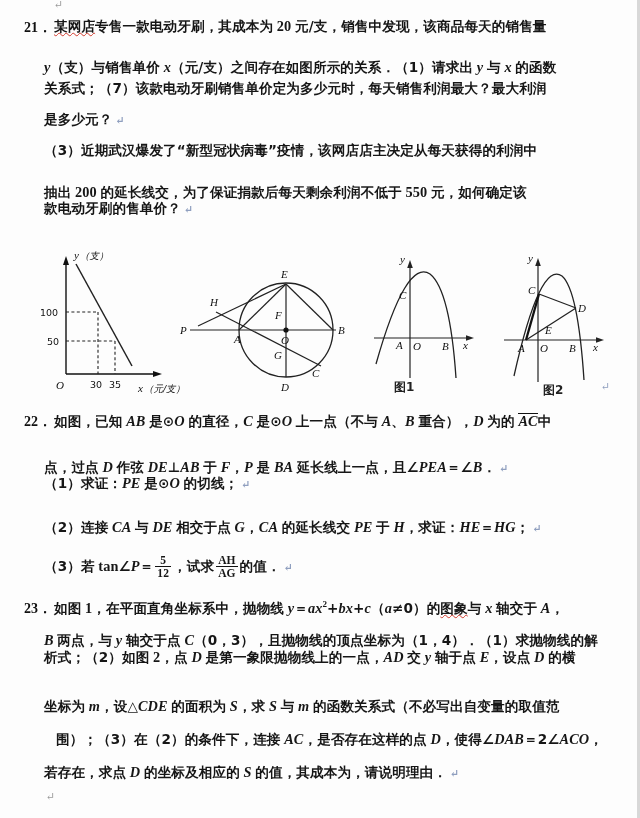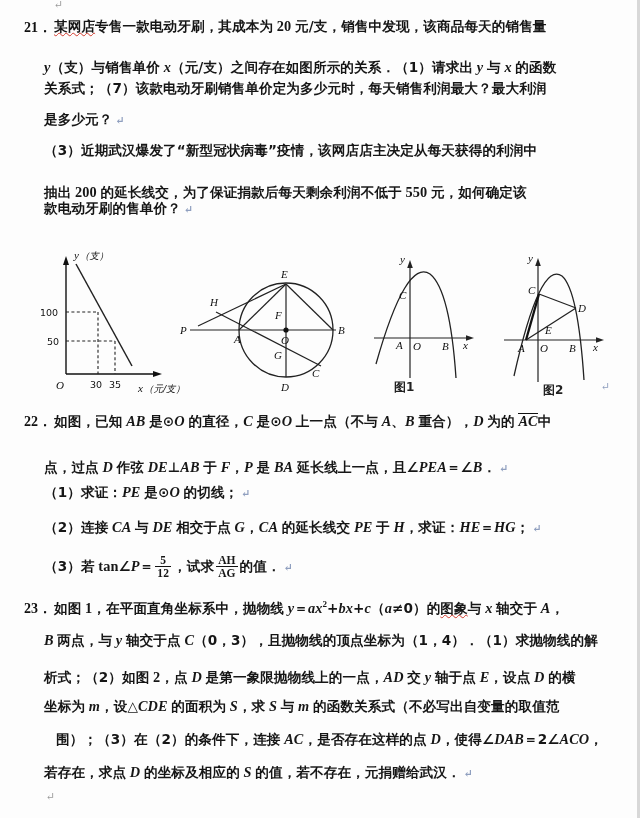--- a/index.html
+++ b/index.html
@@ -197,47 +197,47 @@
   </div>
 
   <div class="qblock" style="top:413px;">
     <span class="num">22．</span>
     <div class="body1 line" style="top:0px;">
       <span class="han">如图，已知</span> <i class="it"><b>AB</b></i> <span class="han">是⊙</span><i class="it"><b>O</b></i> <span class="han">的直径，</span><i class="it"><b>C</b></i> <span class="han">是⊙</span><i class="it"><b>O</b></i> <span class="han">上一点（不与</span> <i class="it"><b>A</b></i><span class="han">、</span><i class="it"><b>B</b></i> <span class="han">重合），</span><i class="it"><b>D</b></i> <span class="han">为的</span> <span class="ovl"><i class="it"><b>AC</b></i></span><span class="han">中</span>
     </div>
     <div class="indent line" style="top:35px;margin-top:12px;">
       <span class="han">点，过点</span> <i class="it"><b>D</b></i> <span class="han">作弦</span> <i class="it"><b>DE</b></i><span class="han">⊥</span><i class="it"><b>AB</b></i> <span class="han">于</span> <i class="it"><b>F</b></i><span class="han">，</span><i class="it"><b>P</b></i> <span class="han">是</span> <i class="it"><b>BA</b></i> <span class="han">延长线上一点，且∠</span><i class="it"><b>PEA</b></i><span class="han">＝∠</span><i class="it"><b>B</b></i><span class="han">．</span><span class="pilcrow">↵</span>
     </div>
-    <div class="indent line" style="top:72px;">
+    <div class="indent line" style="top:63px;">
       <span class="han">（1）求证：</span><i class="it"><b>PE</b></i> <span class="han">是⊙</span><i class="it"><b>O</b></i> <span class="han">的切线；</span><span class="pilcrow">↵</span>
     </div>
     <div class="indent line" style="top:107px;">
       <span class="han">（2）连接</span> <i class="it"><b>CA</b></i> <span class="han">与</span> <i class="it"><b>DE</b></i> <span class="han">相交于点</span> <i class="it"><b>G</b></i><span class="han">，</span><i class="it"><b>CA</b></i> <span class="han">的延长线交</span> <i class="it"><b>PE</b></i> <span class="han">于</span> <i class="it"><b>H</b></i><span class="han">，求证：</span><i class="it"><b>HE</b></i><span class="han">＝</span><i class="it"><b>HG</b></i><span class="han">；</span><span class="pilcrow">↵</span>
     </div>
     <div class="indent line" style="top:141px;">
       <span class="han">（3）若</span> <b>tan</b><span class="han">∠</span><i class="it"><b>P</b></i><span class="han">＝</span><span class="frac"><span class="n">5</span><span class="d">12</span></span><span class="han">，试求</span><span class="frac"><span class="n">AH</span><span class="d">AG</span></span><span class="han">的值．</span><span class="pilcrow">↵</span>
     </div>
   </div>
 
   <div class="qblock" style="top:600px;">
     <span class="num">23．</span>
     <div class="body1 line" style="top:0px;">
       <span class="han">如图</span> <b>1</b><span class="han">，在平面直角坐标系中，抛物线</span> <i class="it"><b>y</b></i><span class="han">＝</span><i class="it"><b>ax</b></i><sup>2</sup><span class="han">+</span><i class="it"><b>bx</b></i><span class="han">+</span><i class="it"><b>c</b></i><span class="han">（</span><i class="it"><b>a</b></i><span class="han">≠0）的</span><span class="sq"><span class="han">图象</span></span><span class="han">与</span> <i class="it"><b>x</b></i> <span class="han">轴交于</span> <i class="it"><b>A</b></i><span class="han">，</span>
     </div>
     <div class="indent line" style="top:33px;">
       <i class="it"><b>B</b></i> <span class="han">两点，与</span> <i class="it"><b>y</b></i> <span class="han">轴交于点</span> <i class="it"><b>C</b></i><span class="han">（0，3），且抛物线的顶点坐标为（1，4）．（1）求抛物线的解</span>
     </div>
-    <div class="indent line" style="top:70px;">
+    <div class="indent line" style="top:50px;">
       <span class="han">析式；（2）如图</span> <b>2</b><span class="han">，点</span> <i class="it"><b>D</b></i> <span class="han">是第一象限抛物线上的一点，</span><i class="it"><b>AD</b></i> <span class="han">交</span> <i class="it"><b>y</b></i> <span class="han">轴于点</span> <i class="it"><b>E</b></i><span class="han">，设点</span> <i class="it"><b>D</b></i> <span class="han">的横</span>
     </div>
     <div class="indent line" style="top:99px;">
       <span class="han">坐标为</span> <i class="it"><b>m</b></i><span class="han">，设△</span><i class="it"><b>CDE</b></i> <span class="han">的面积为</span> <i class="it"><b>S</b></i><span class="han">，求</span> <i class="it"><b>S</b></i> <span class="han">与</span> <i class="it"><b>m</b></i> <span class="han">的函数关系式（不必写出自变量的取值范</span>
     </div>
     <div class="indent line" style="top:132px;margin-left:12px;">
       <span class="han">围）；（3）在（2）的条件下，连接</span> <i class="it"><b>AC</b></i><span class="han">，是否存在这样的点</span> <i class="it"><b>D</b></i><span class="han">，使得∠</span><i class="it"><b>DAB</b></i><span class="han">＝2∠</span><i class="it"><b>ACO</b></i><span class="han">，</span>
     </div>
     <div class="indent line" style="top:165px;">
-      <span class="han">若存在，求点</span> <i class="it"><b>D</b></i> <span class="han">的坐标及相应的</span> <i class="it"><b>S</b></i> <span class="han">的值，若不存在，元捐赠给武汉．</span><span class="pilcrow">↵</span>
+      <span class="han">若存在，求点</span> <i class="it"><b>D</b></i> <span class="han">的坐标及相应的</span> <i class="it"><b>S</b></i> <span class="han">的值，其成本为，请说明理由．</span><span class="pilcrow">↵</span>
     </div>
   </div>
 
   <div class="botmark">↵</div>
 </div>
 
 </body></html>

